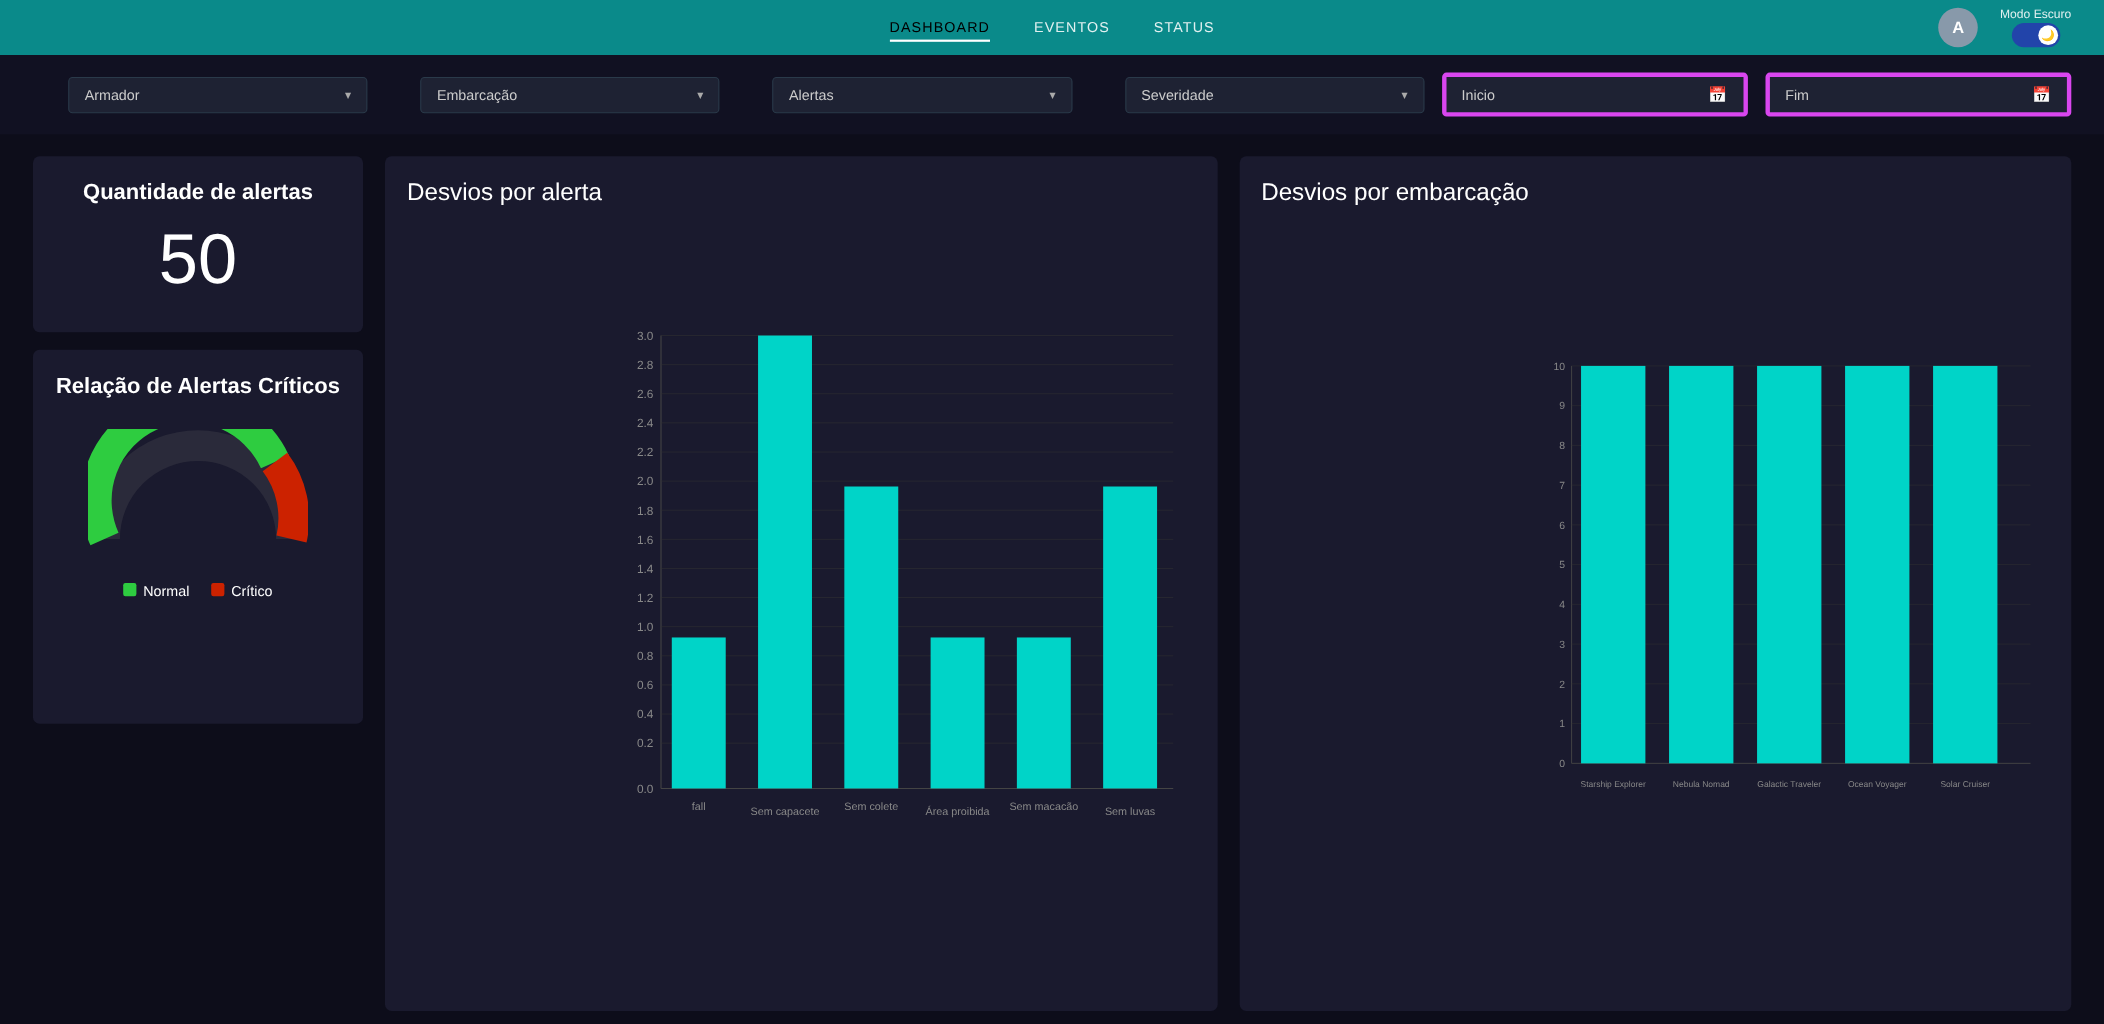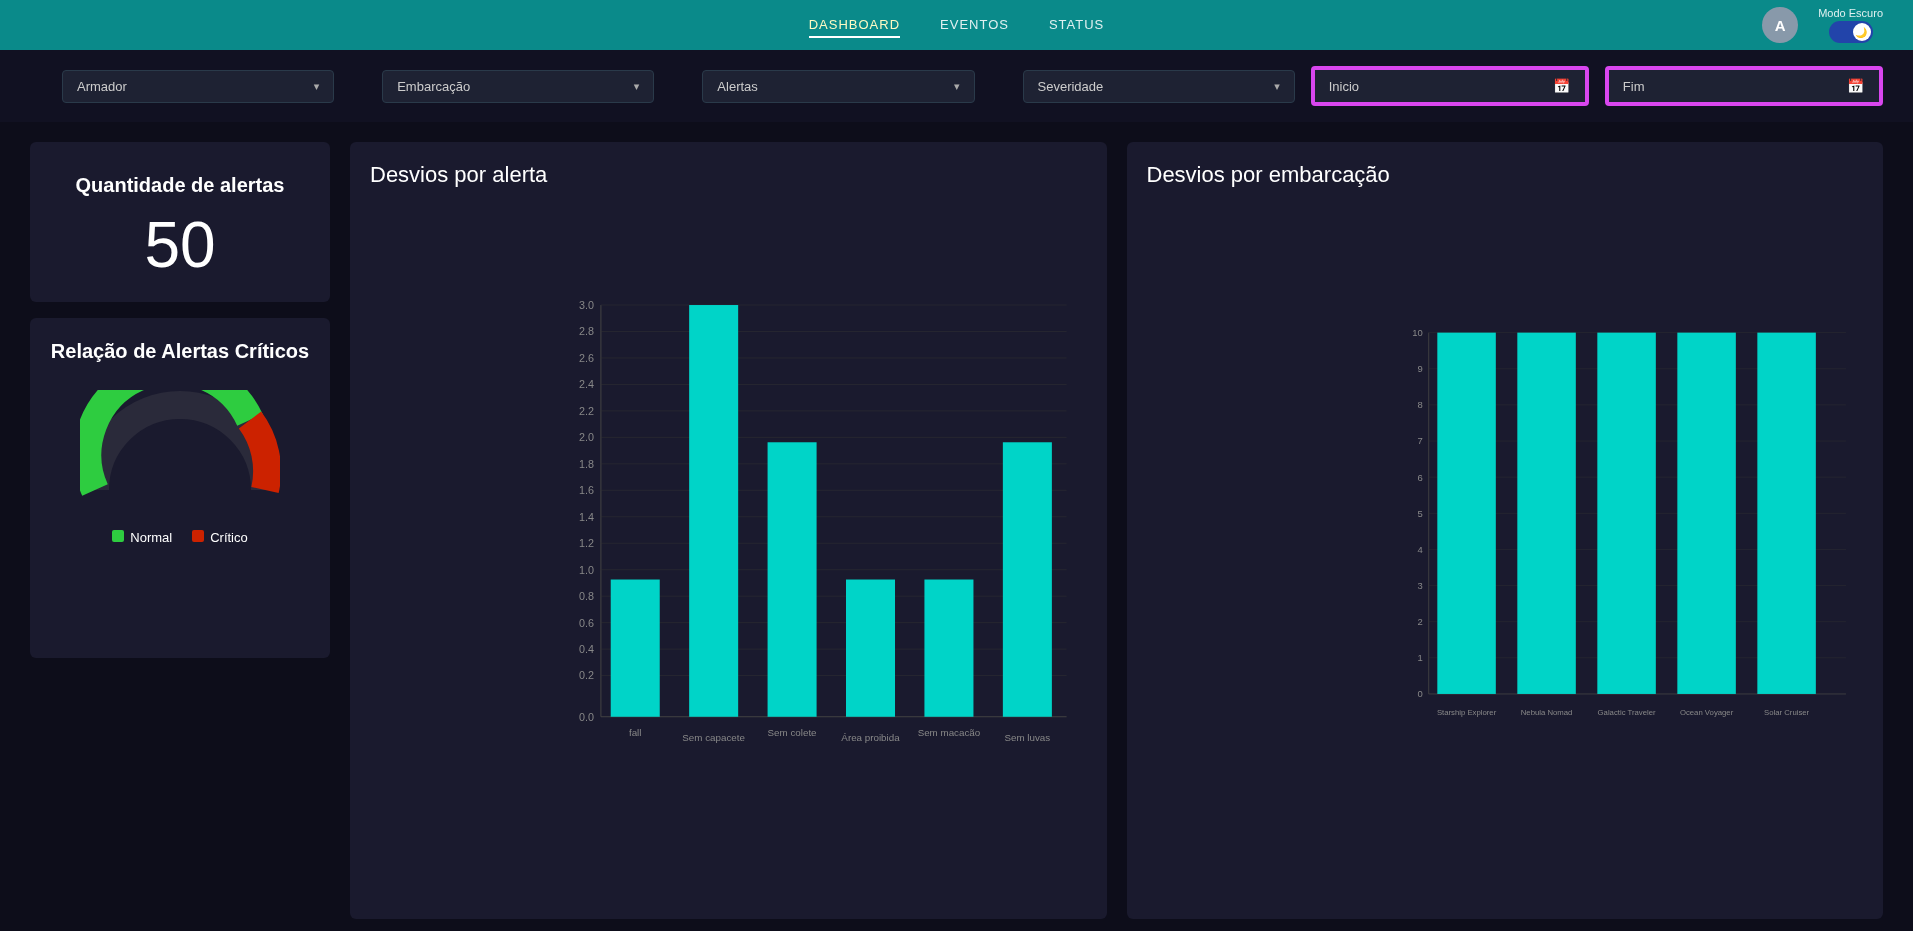--- a/index.html
+++ b/index.html
@@ -27,21 +27,21 @@
     .nav-item {
       color: #e0f0f0;
       text-decoration: none;
       font-size: 13px;
       letter-spacing: 1px;
       font-weight: 500;
       padding: 4px 0;
       cursor: pointer;
     }
     .nav-item.active {
-      color: #fef9c3;
+      color: #000000;
       border-bottom: 2px solid #fff;
     }
     .header-right {
       position: absolute;
       right: 30px;
       top: 50%;
       transform: translateY(-50%);
       display: flex;
       align-items: center;
       gap: 20px;
@@ -158,21 +158,21 @@
     }
     .card {
       background: #1a1a2e;
       border-radius: 6px;
       padding: 20px;
     }
     .card-alert-count {
       display: flex;
       flex-direction: column;
       align-items: center;
-      justify-content: flex-end;
+      justify-content: flex-start;
       min-height: 160px;
     }
     .card-title {
       font-size: 20px;
       font-weight: 600;
       color: #fff;
       text-align: center;
       line-height: 1.3;
       margin-bottom: 10px;
     }

